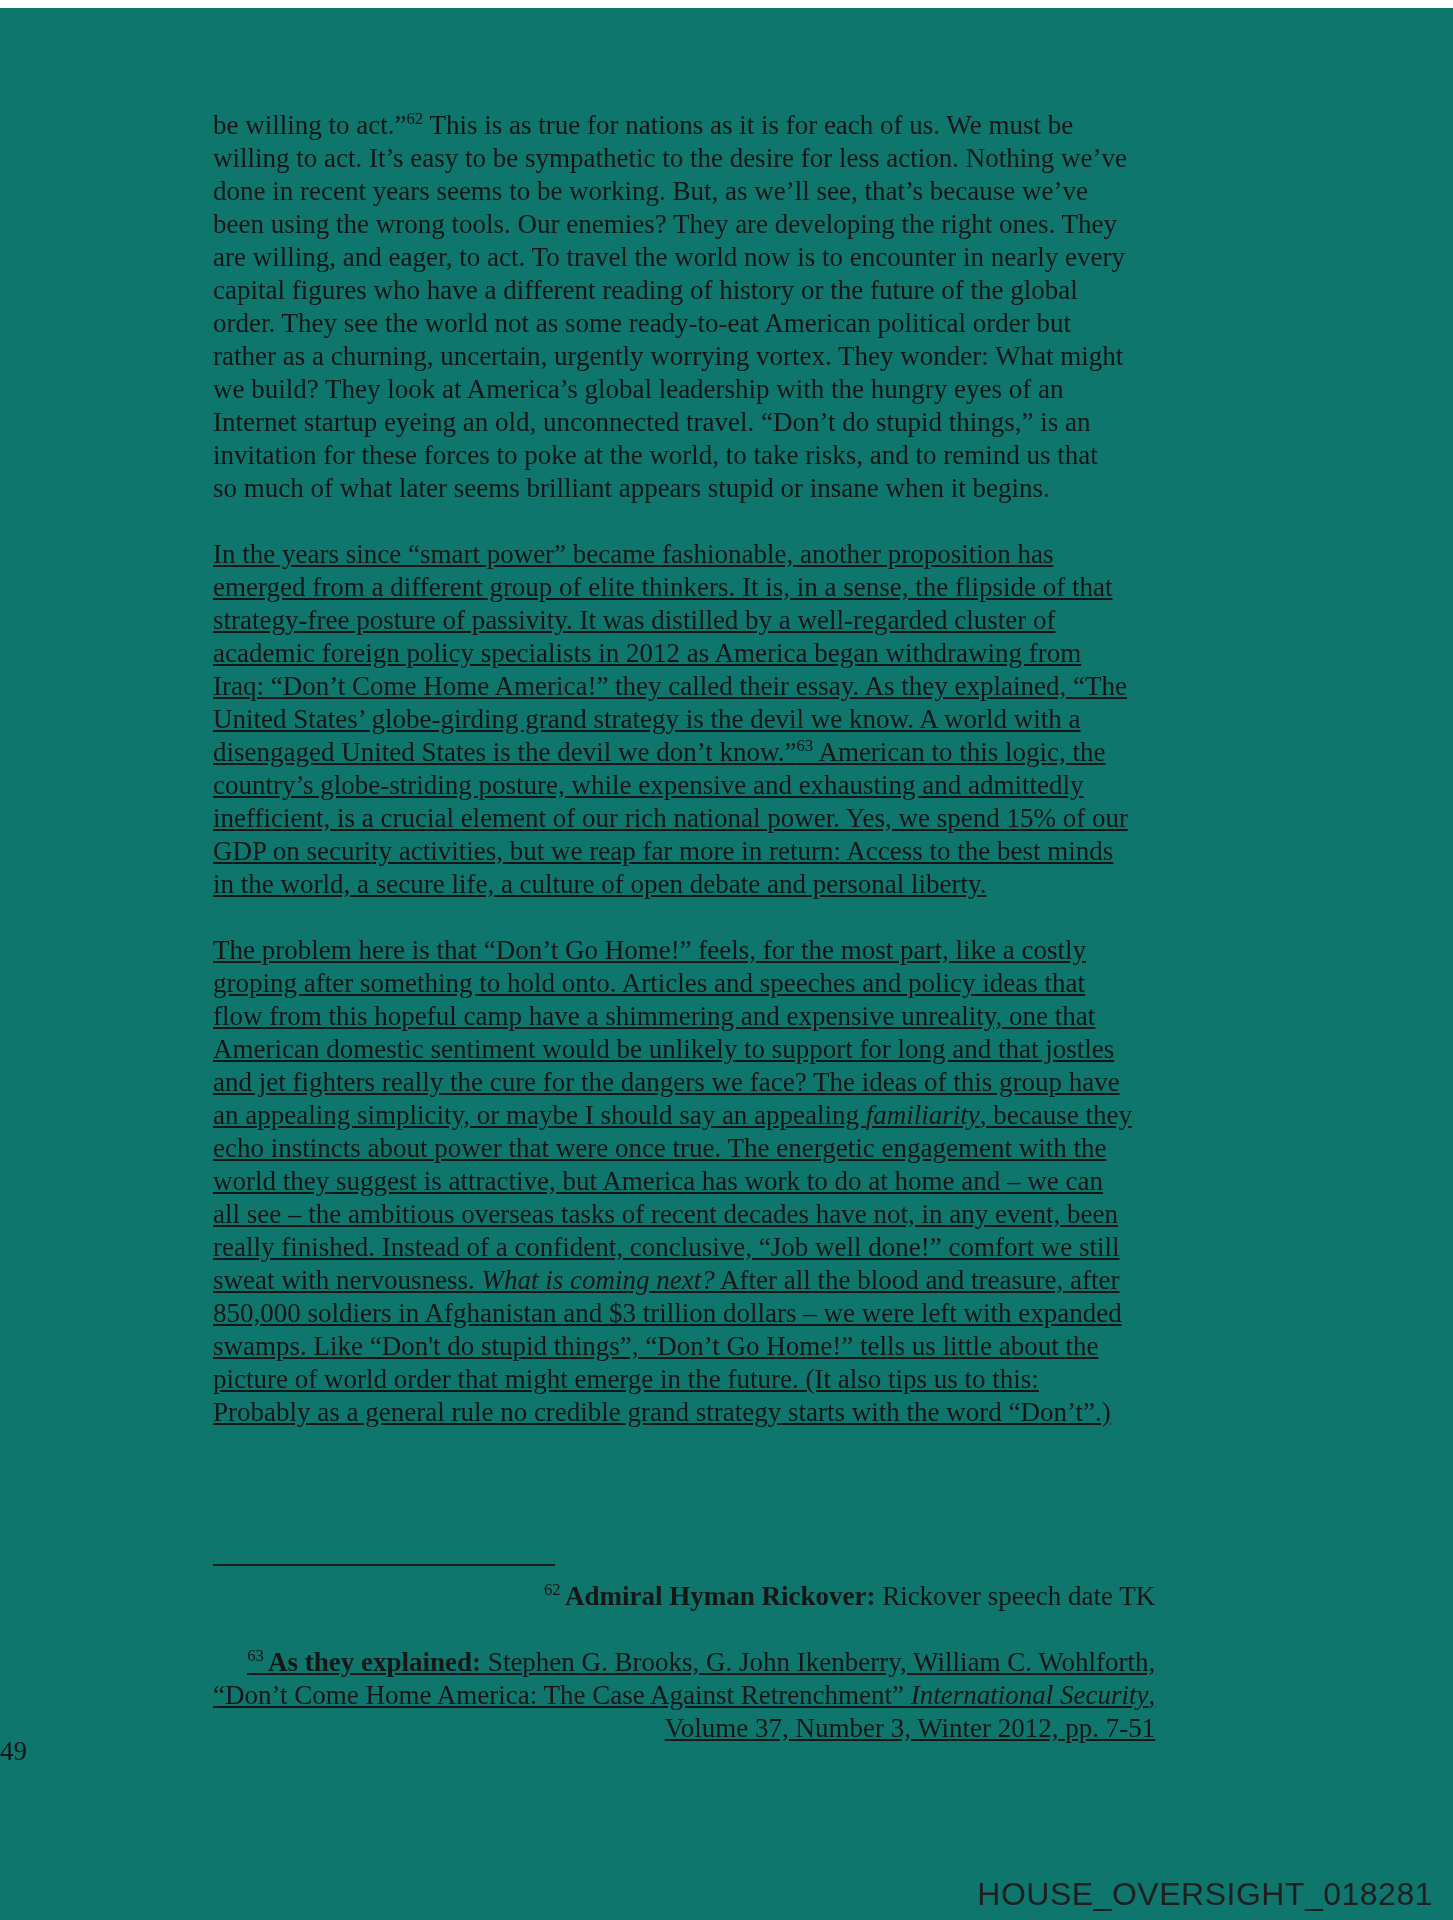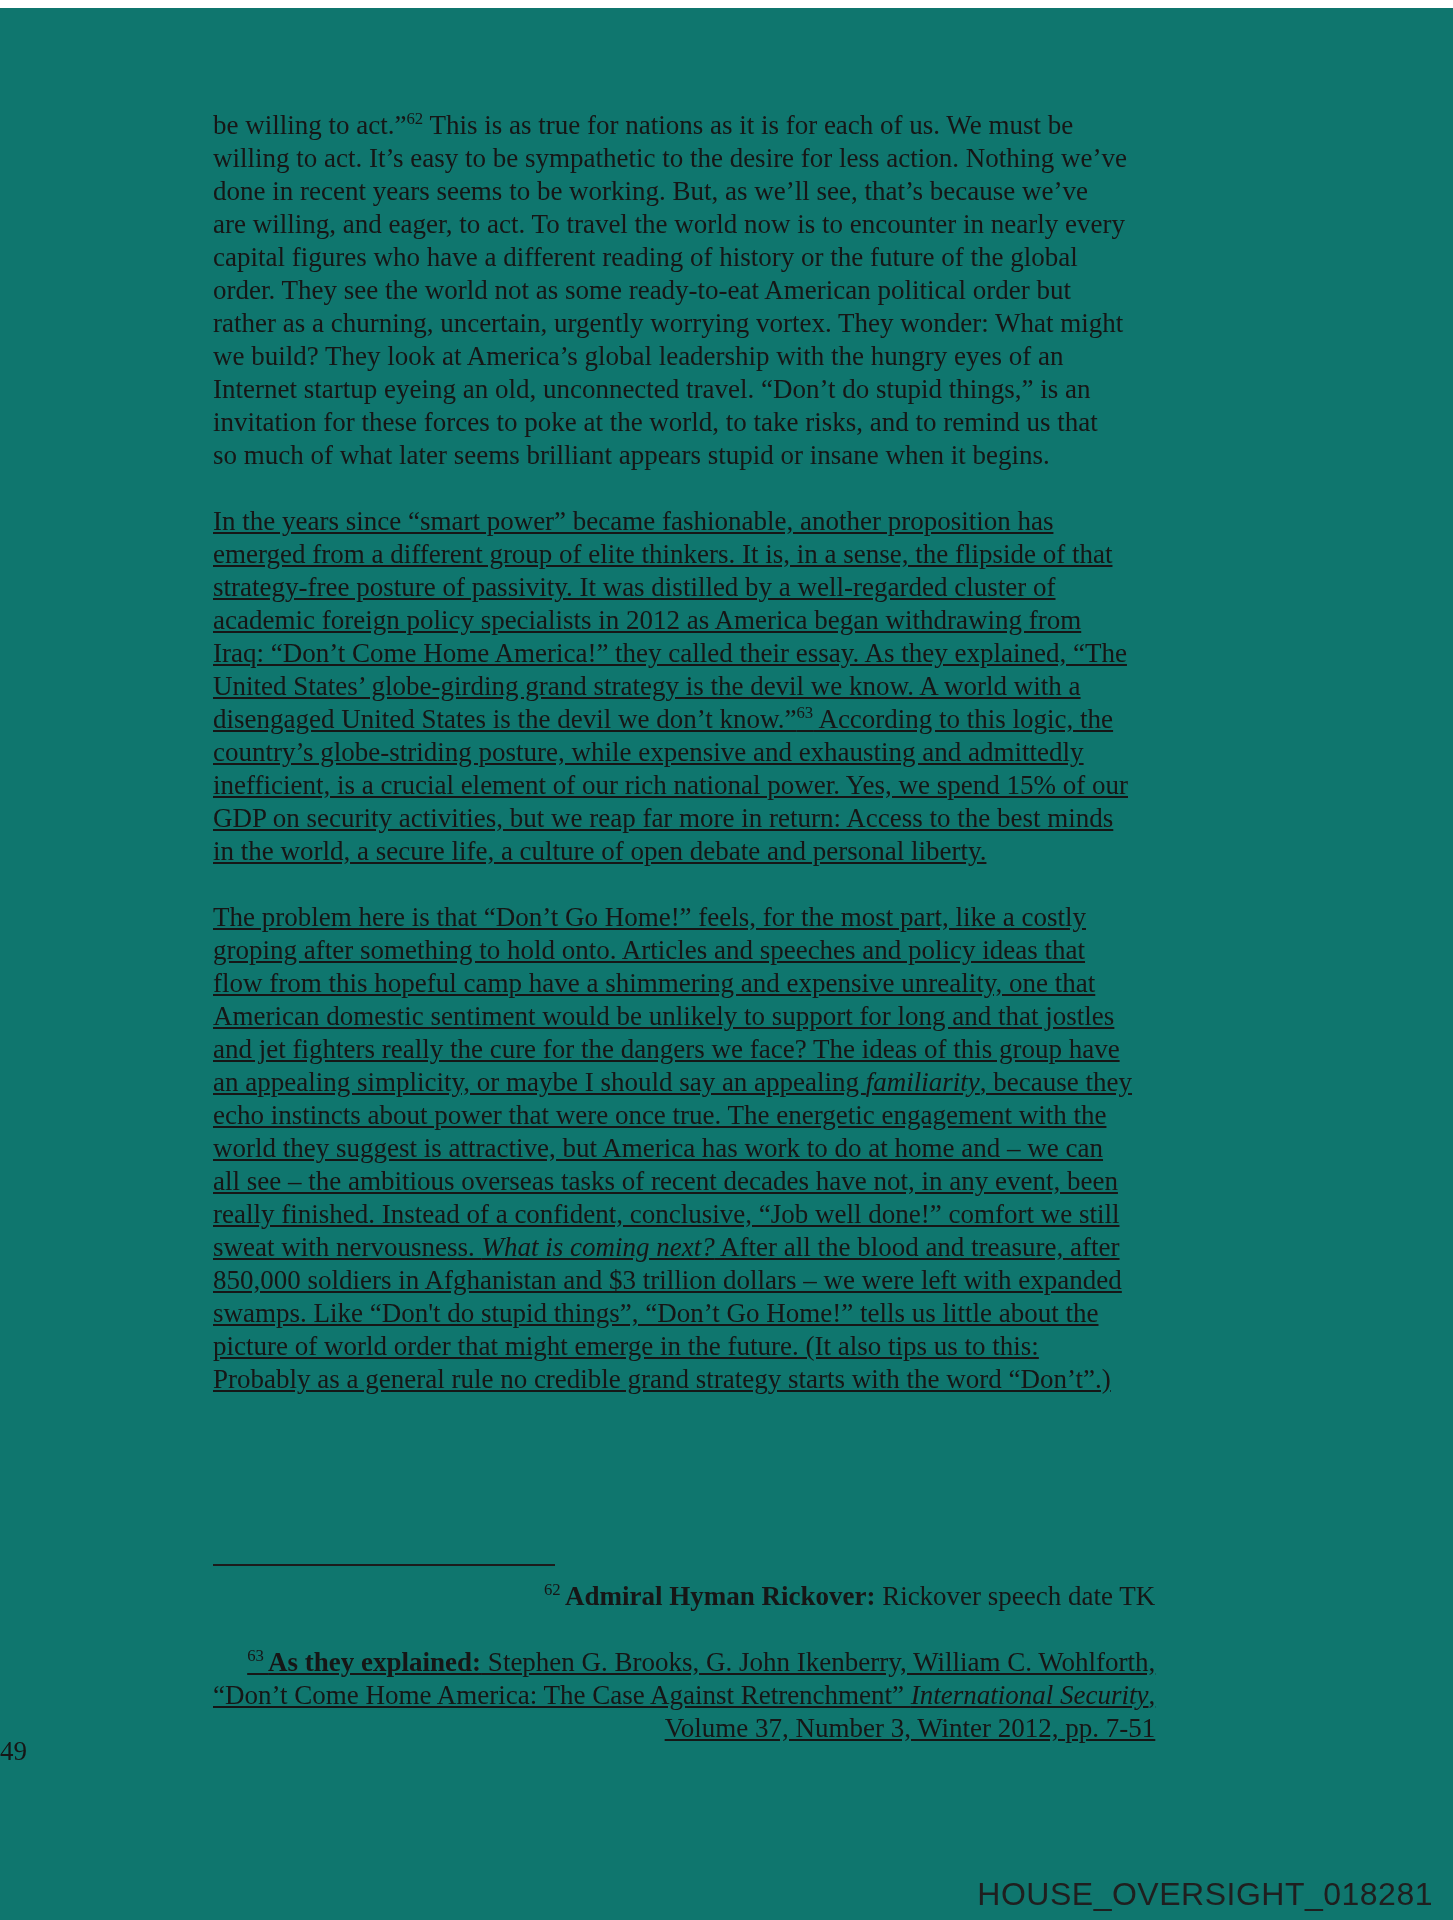--- a/index.html
+++ b/index.html
@@ -37,37 +37,38 @@
 </style>
 </head>
 <body>
 
 <div class="page" style="background: #0f766e; color: rgb(22, 22, 22); margin-top: 8px;">
   <div class="body-text">
       <div class="para">
         <div class="line"><span>be willing to act.”</span><span class="sup">62</span><span> This is as true for nations as it is for each of us. We must be</span></div>
         <div class="line"><span>willing to act. It’s easy to be sympathetic to the desire for less action. Nothing we’ve</span></div>
         <div class="line"><span>done in recent years seems to be working. But, as we’ll see, that’s because we’ve</span></div>
+        <div class="line"><span>been using the wrong tools. Our enemies? They are developing the right ones. They</span></div>
         <div class="line"><span>are willing, and eager, to act. To travel the world now is to encounter in nearly every</span></div>
         <div class="line"><span>capital figures who have a different reading of history or the future of the global</span></div>
         <div class="line"><span>order. They see the world not as some ready-to-eat American political order but</span></div>
         <div class="line"><span>rather as a churning, uncertain, urgently worrying vortex. They wonder: What might</span></div>
         <div class="line"><span>we build? They look at America’s global leadership with the hungry eyes of an</span></div>
         <div class="line"><span>Internet startup eyeing an old, unconnected travel. “Don’t do stupid things,” is an</span></div>
         <div class="line"><span>invitation for these forces to poke at the world, to take risks, and to remind us that</span></div>
         <div class="line"><span>so much of what later seems brilliant appears stupid or insane when it begins.</span></div>
       </div>
       <div class="para">
         <div class="line"><span>In the years since “smart power” became fashionable, another proposition has</span></div>
         <div class="line"><span>emerged from a different group of elite thinkers. It is, in a sense, the flipside of that</span></div>
         <div class="line"><span>strategy-free posture of passivity. It was distilled by a well-regarded cluster of</span></div>
         <div class="line"><span>academic foreign policy specialists in 2012 as America began withdrawing from</span></div>
         <div class="line"><span>Iraq: “Don’t Come Home America!” they called their essay. As they explained, “The</span></div>
         <div class="line"><span>United States’ globe-girding grand strategy is the devil we know. A world with a</span></div>
-        <div class="line"><span>disengaged United States is the devil we don’t know.”</span><span class="sup">63</span><span> According to this logic, the</span></div>
+        <div class="line"><span>disengaged United States is the devil we don’t know.”</span><span class="sup">63</span><span> American to this logic, the</span></div>
         <div class="line"><span>country’s globe-striding posture, while expensive and exhausting and admittedly</span></div>
         <div class="line"><span>inefficient, is a crucial element of our rich national power. Yes, we spend 15% of our</span></div>
         <div class="line"><span>GDP on security activities, but we reap far more in return: Access to the best minds</span></div>
         <div class="line"><span>in the world, a secure life, a culture of open debate and personal liberty.</span></div>
       </div>
       <div class="para">
         <div class="line"><span>The problem here is that “Don’t Go Home!” feels, for the most part, like a costly</span></div>
         <div class="line"><span>groping after something to hold onto. Articles and speeches and policy ideas that</span></div>
         <div class="line"><span>flow from this hopeful camp have a shimmering and expensive unreality, one that</span></div>
         <div class="line"><span>American domestic sentiment would be unlikely to support for long and that jostles</span></div>

